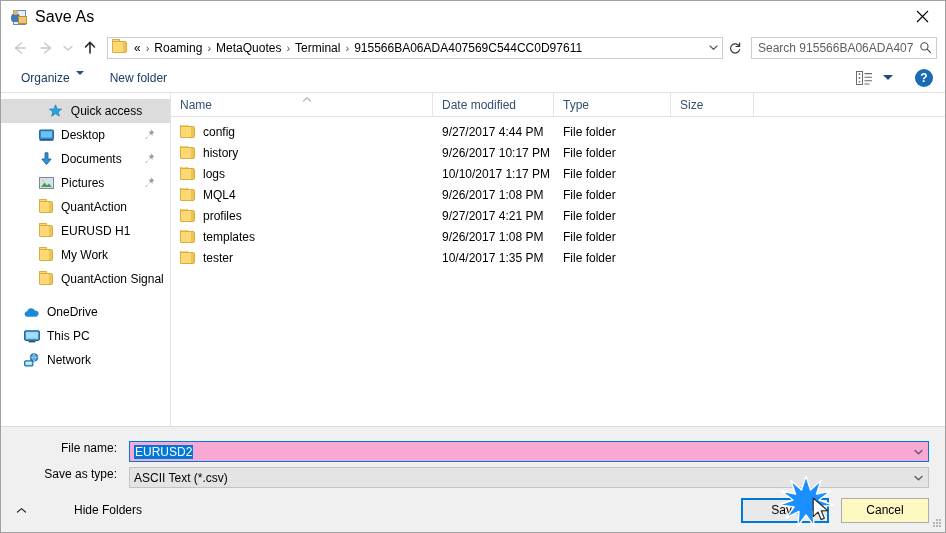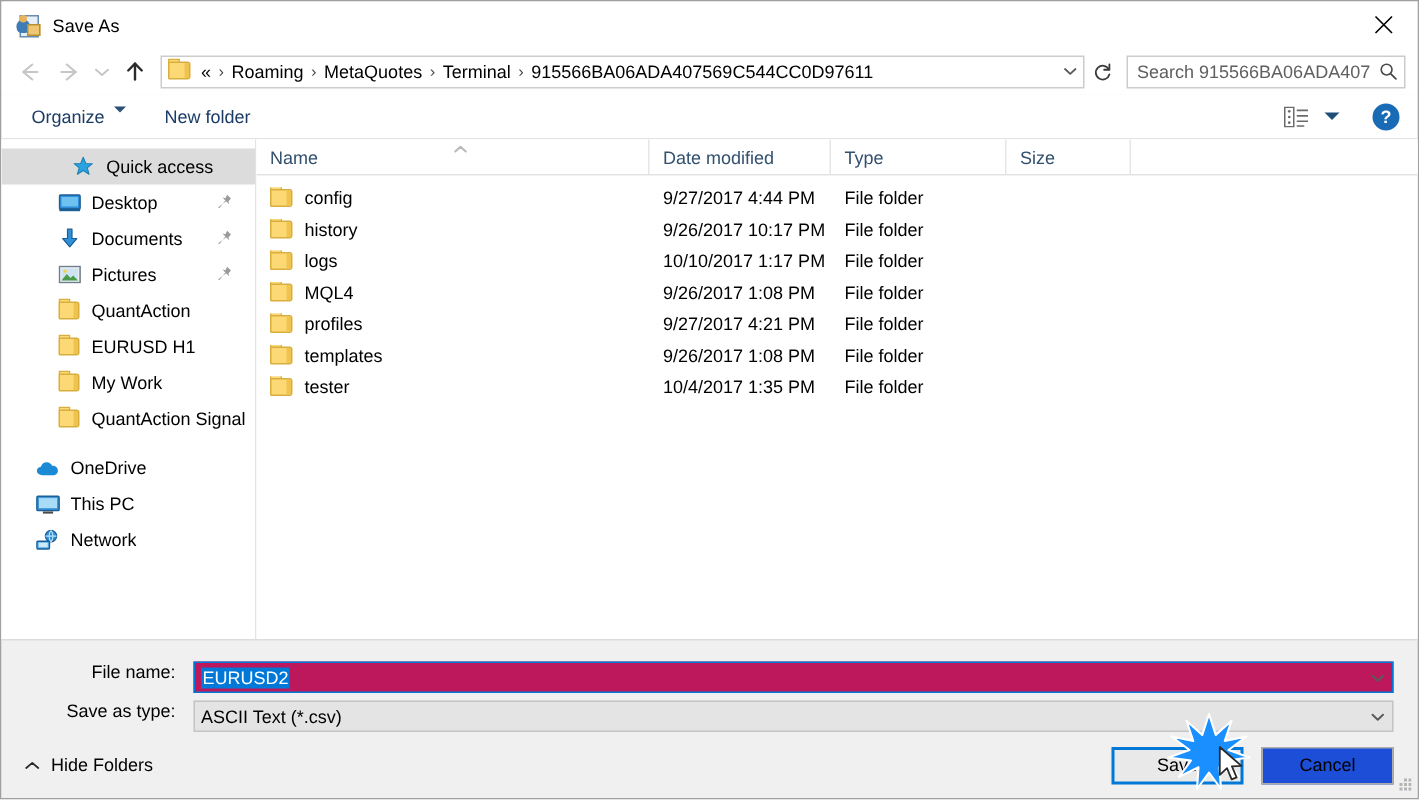--- a/index.html
+++ b/index.html
@@ -58,21 +58,21 @@
     background: #e8b45a;
     border-radius: 50%;
   }
   .ti-corner {
     position: absolute; right: 0px; bottom: 1px;
     width: 7px; height: 6px;
     background: #f0c674;
     border: 1px solid #b59133;
   }
   .titlebar-text {
-    font-size: 12px;
+    font-size: 16px;
     color: #000;
     letter-spacing: 0.1px;
   }
   .close-btn {
     position: absolute;
     right: 0; top: 0;
     width: 46px; height: 30px;
     display: flex; align-items: center; justify-content: center;
   }
   .close-btn svg { display: block; }
@@ -367,21 +367,21 @@
   }
   .combo {
     flex: 1 1 auto;
     height: 21px;
     display: flex;
     align-items: center;
     box-sizing: border-box;
     min-width: 0;
   }
   .combo.focused {
-    background: #be185d;
+    background: #f9a8d4;
     border: 1px solid #0078d7;
     gap: 40px;
   }
   .combo.flat {
     background: #e4e4e4;
     border: 1px solid #c4c4c4;
   }
   .combo-value {
     flex: 1 1 auto;
     font-size: 12px;
@@ -410,33 +410,34 @@
     padding: 0 16px 0 10px;
     box-sizing: border-box;
     position: relative;
   }
   .hide-folders {
     display: flex;
     align-items: center;
     font-size: 12px;
     color: #000;
     padding: 4px 4px;
+    gap: 40px;
   }
   .hf-chev {
     width: 12px; height: 8px;
     margin-right: 7px;
     display: flex; align-items: center; justify-content: center;
   }
   .footer-spacer { flex: 1 1 auto; }
   .btn {
     width: 88px; height: 25px;
     font-size: 12px;
     display: flex; align-items: center; justify-content: center;
     box-sizing: border-box;
-    background: #1d4ed8;
+    background: #fef9c3;
     border: 1px solid #adadad;
     color: #000;
   }
   .btn.primary {
     background: #e9e9e9;
     border: 2px solid #0078d7;
     margin-right: 12px;
   }
   .resize-grip {
     position: absolute;

